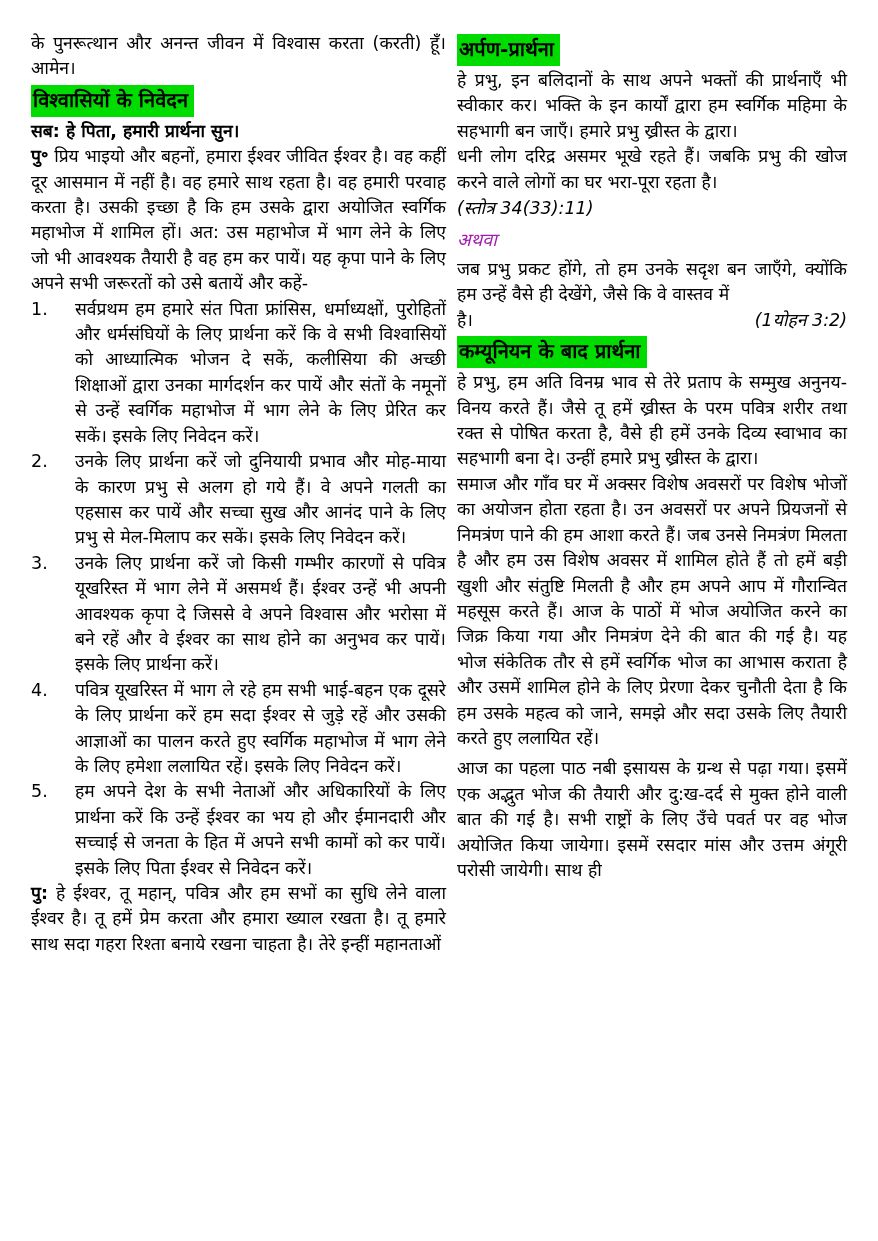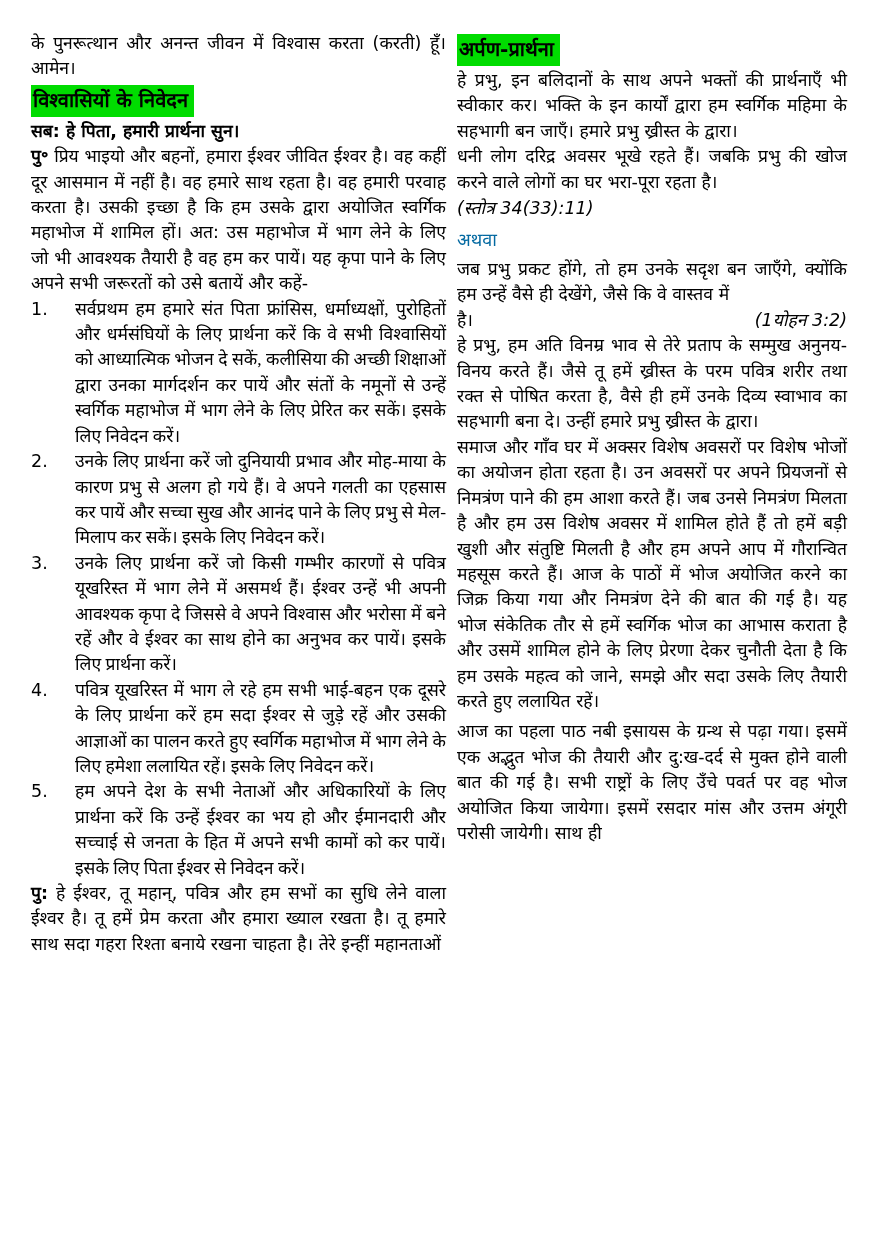--- a/index.html
+++ b/index.html
@@ -24,33 +24,34 @@
     background:#00DC00;
     font-weight:bold;
     font-size:20px; line-height:27px;
     padding:2px 6px 3px 2px;
     margin:3px 0 2px 0;
   }
   .bold { font-weight:bold; }
   .petitions { margin:0; }
   .petition { display:flex; }
   .petition .num { flex:0 0 44px; text-align:left; }
-  .petition .ptext { flex:1; text-align:justify;font-family:Liberation Serif, serif; }
+  .petition .ptext { flex:1; text-align:justify; }
   .ref-line {
     text-align:left;
     font-style:italic;
     font-size:17.5px;
     line-height:26px;
   }
   .tail-row {
     display:flex; justify-content:space-between; align-items:baseline;
   }
   .tail-row .ref { font-style:italic; }
   .or-label {
-    color:#0369a1;
+    color:#a21caf;
+    font-style:italic;
     font-size:18px;
     margin:6px 0 4px 0;
     line-height:26px;
   }
   .gap-sm { height:5px; }
   .footer {
     position:absolute;
     left:31px; right:31px; top:1258px; height:27px;
     font-size:17px; line-height:27px;
   }
@@ -100,31 +101,34 @@
     <p class="para"><b>पु:</b> <span>हे ईश्वर, तू महान्, पवित्र और हम सभों का सुधि लेने वाला ईश्वर है। तू हमें प्रेम करता और हमारा ख्याल रखता है। तू हमारे साथ सदा गहरा रिश्ता बनाये रखना चाहता है। तेरे इन्हीं महानताओं</span></p>
   </div>
 
   <div class="col col-right">
 
     <div>
       <span class="h-green">अर्पण-प्रार्थना</span>
     </div>
     <p class="para">हे प्रभु, इन बलिदानों के साथ अपने भक्तों की प्रार्थनाएँ भी स्वीकार कर। भक्ति के इन कार्यों द्वारा हम स्वर्गिक महिमा के सहभागी बन जाएँ। हमारे प्रभु ख्रीस्त के द्वारा।</p>
 
-    <p class="para">धनी लोग दरिद्र अवसर भूखे रहते हैं। जबकि प्रभु की खोज करने वाले लोगों का घर भरा-पूरा रहता है।</p>
+    <p class="para">धनी लोग दरिद्र असमर भूखे रहते हैं। जबकि प्रभु की खोज करने वाले लोगों का घर भरा-पूरा रहता है।</p>
     <div class="ref-line">(स्तोत्र 34(33):11)</div>
 
     <div class="or-label">अथवा</div>
 
     <p class="para">जब प्रभु प्रकट होंगे, तो हम उनके सदृश बन जाएँगे, क्योंकि हम उन्हें वैसे ही देखेंगे, जैसे कि वे वास्तव में</p>
     <div class="tail-row">
       <span>है।</span>
       <span class="ref">(1योहन 3:2)</span>
     </div>
 
+    <div>
+      <span class="h-green">कम्यूनियन के बाद प्रार्थना</span>
+    </div>
     <p class="para">हे प्रभु, हम अति विनम्र भाव से तेरे प्रताप के सम्मुख अनुनय-विनय करते हैं। जैसे तू हमें ख्रीस्त के परम पवित्र शरीर तथा रक्त से पोषित करता है, वैसे ही हमें उनके दिव्य स्वाभाव का सहभागी बना दे। उन्हीं हमारे प्रभु ख्रीस्त के द्वारा।</p>
 
     <p class="para">समाज और गाँव घर में अक्सर विशेष अवसरों पर विशेष भोजों का अयोजन होता रहता है। उन अवसरों पर अपने प्रियजनों से निमत्रंण पाने की हम आशा करते हैं। जब उनसे निमत्रंण मिलता है और हम उस विशेष अवसर में शामिल होते हैं तो हमें बड़ी खुशी और संतुष्टि मिलती है और हम अपने आप में गौरान्वित महसूस करते हैं। आज के पाठों में भोज अयोजित करने का जिक्र किया गया और निमत्रंण देने की बात की गई है। यह भोज संकेतिक तौर से हमें स्वर्गिक भोज का आभास कराता है और उसमें शामिल होने के लिए प्रेरणा देकर चुनौती देता है कि हम उसके महत्व को जाने, समझे और सदा उसके लिए तैयारी करते हुए ललायित रहें।</p>
     <div class="gap-sm"></div>
     <p class="para">आज का पहला पाठ नबी इसायस के ग्रन्थ से पढ़ा गया। इसमें एक अद्भुत भोज की तैयारी और दु:ख-दर्द से मुक्त होने वाली बात की गई है। सभी राष्ट्रों के लिए उँचे पवर्त पर वह भोज अयोजित किया जायेगा। इसमें रसदार मांस और उत्तम अंगूरी परोसी जायेगी। साथ ही</p>
   </div>
 
   <div class="footer">
     <span class="f-left">15 अक्टूबर, 2023</span>
     <span class="f-center">3</span>

